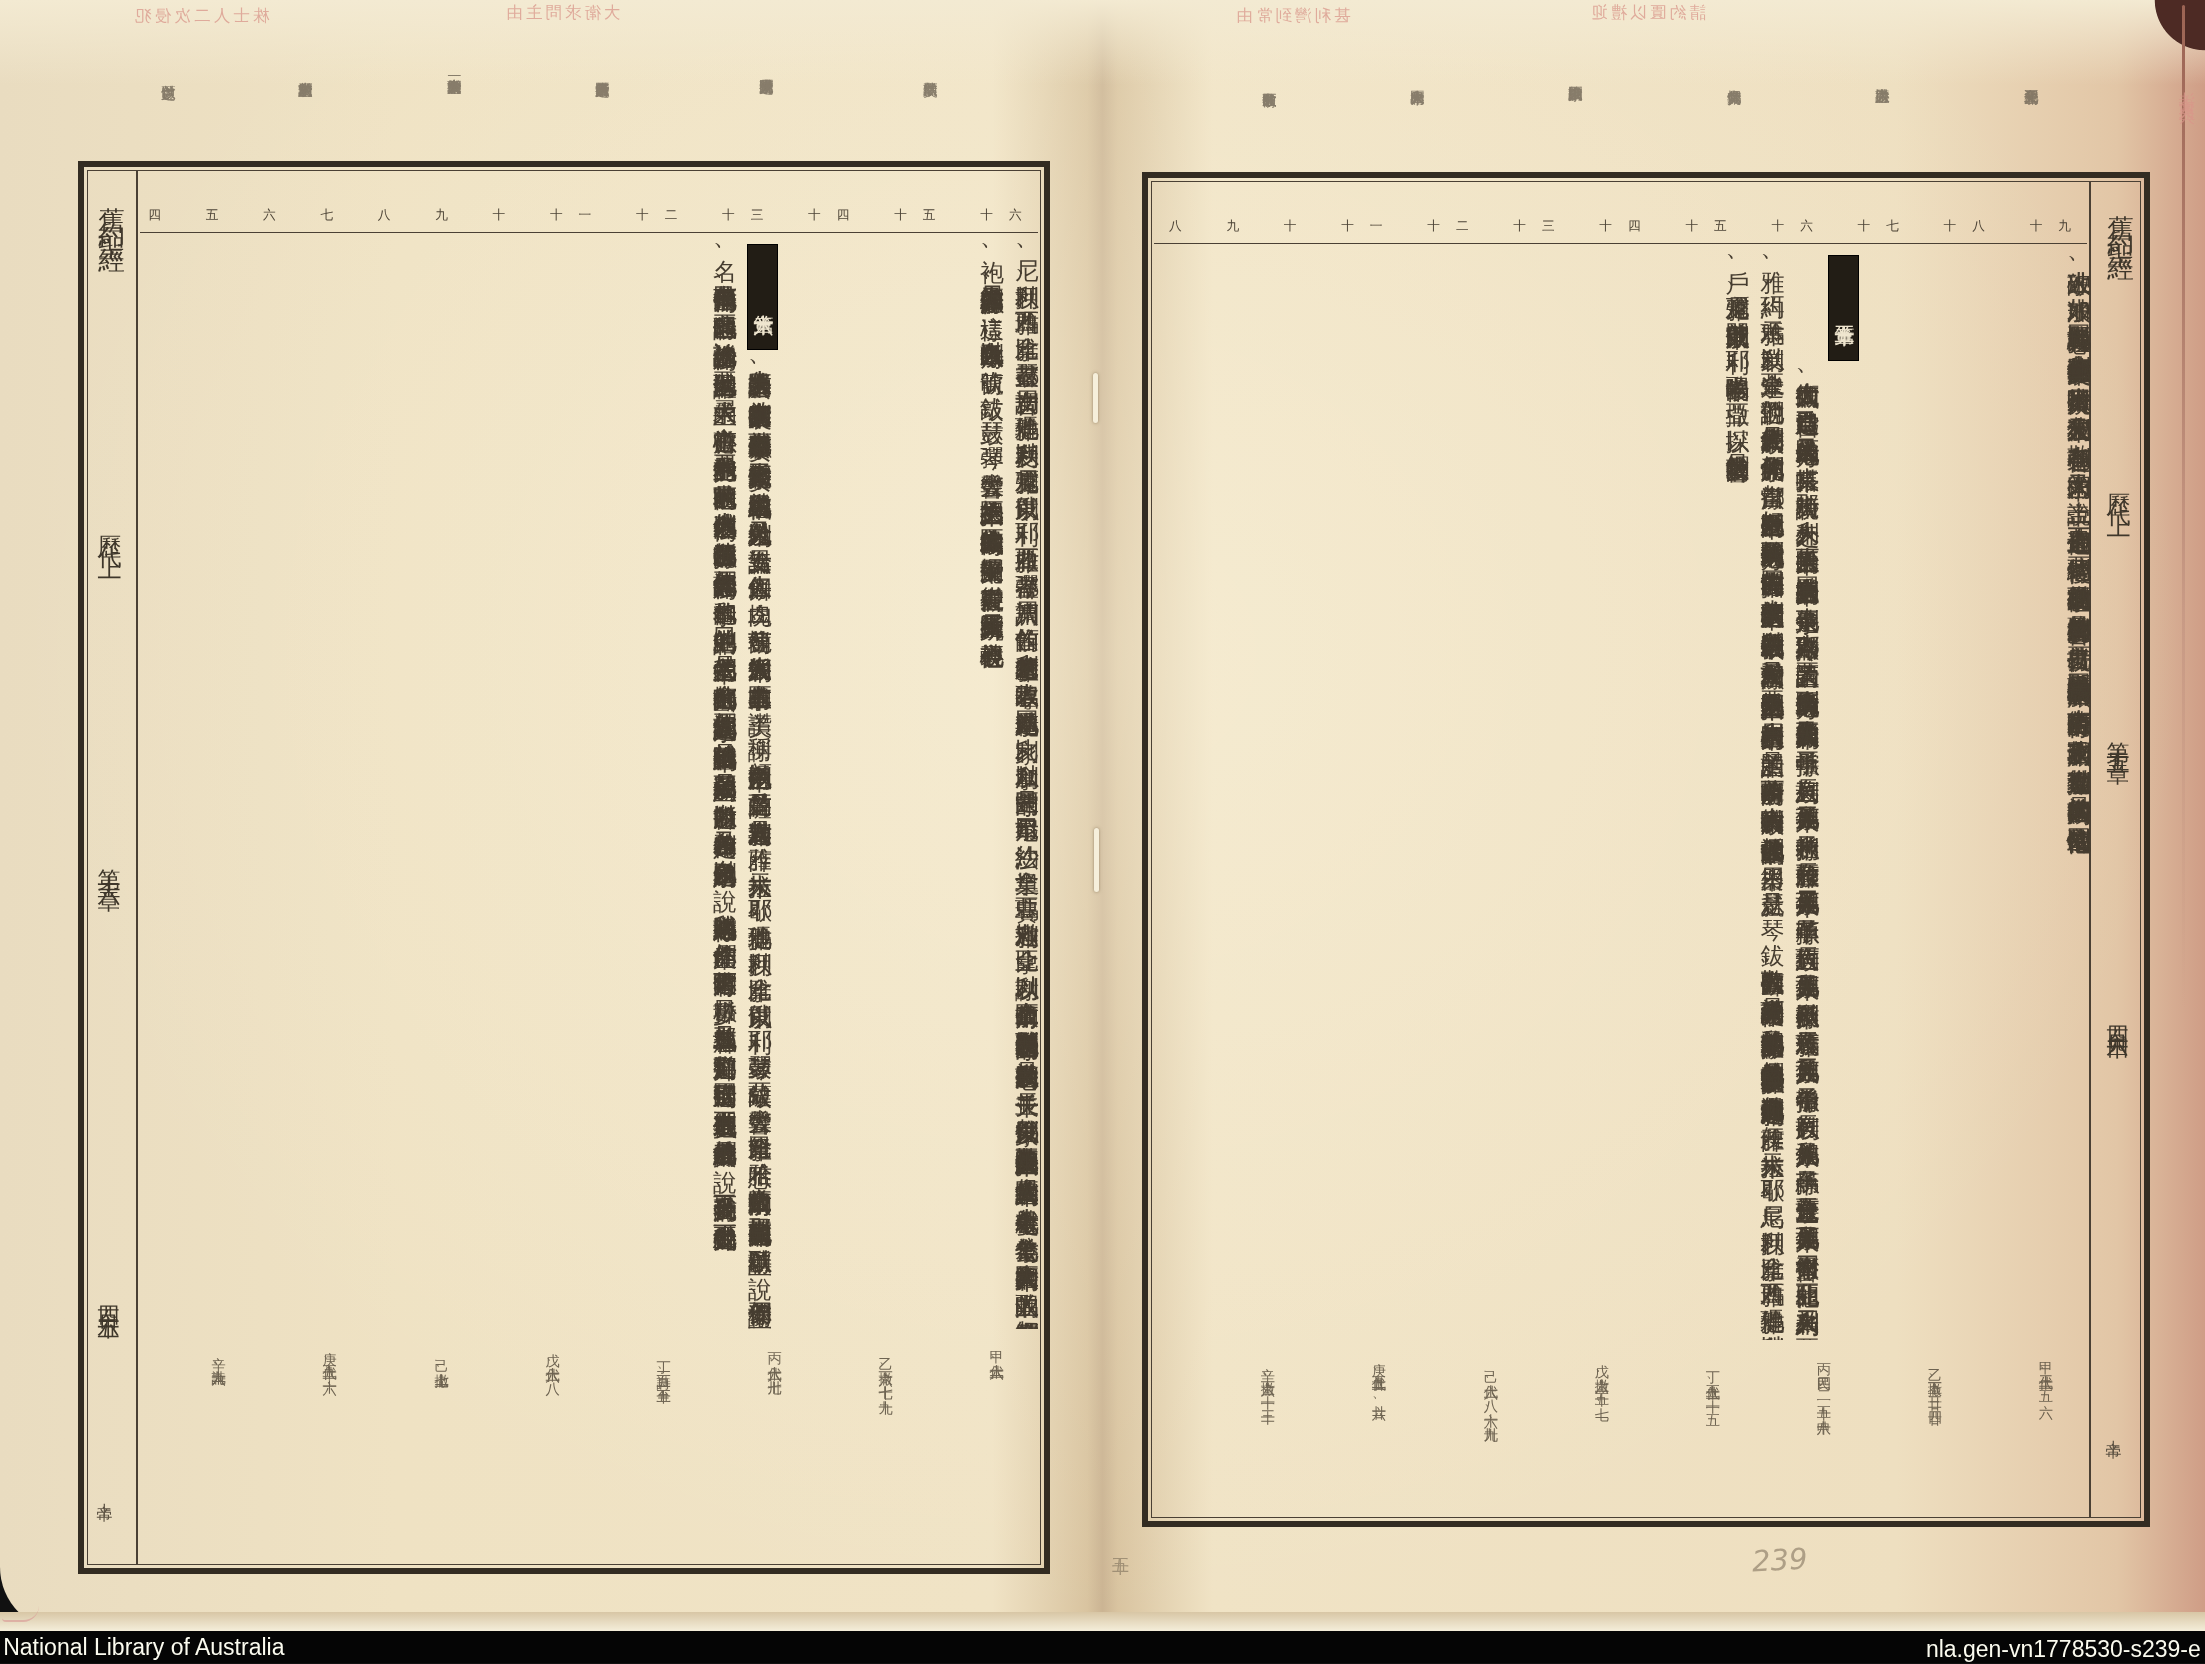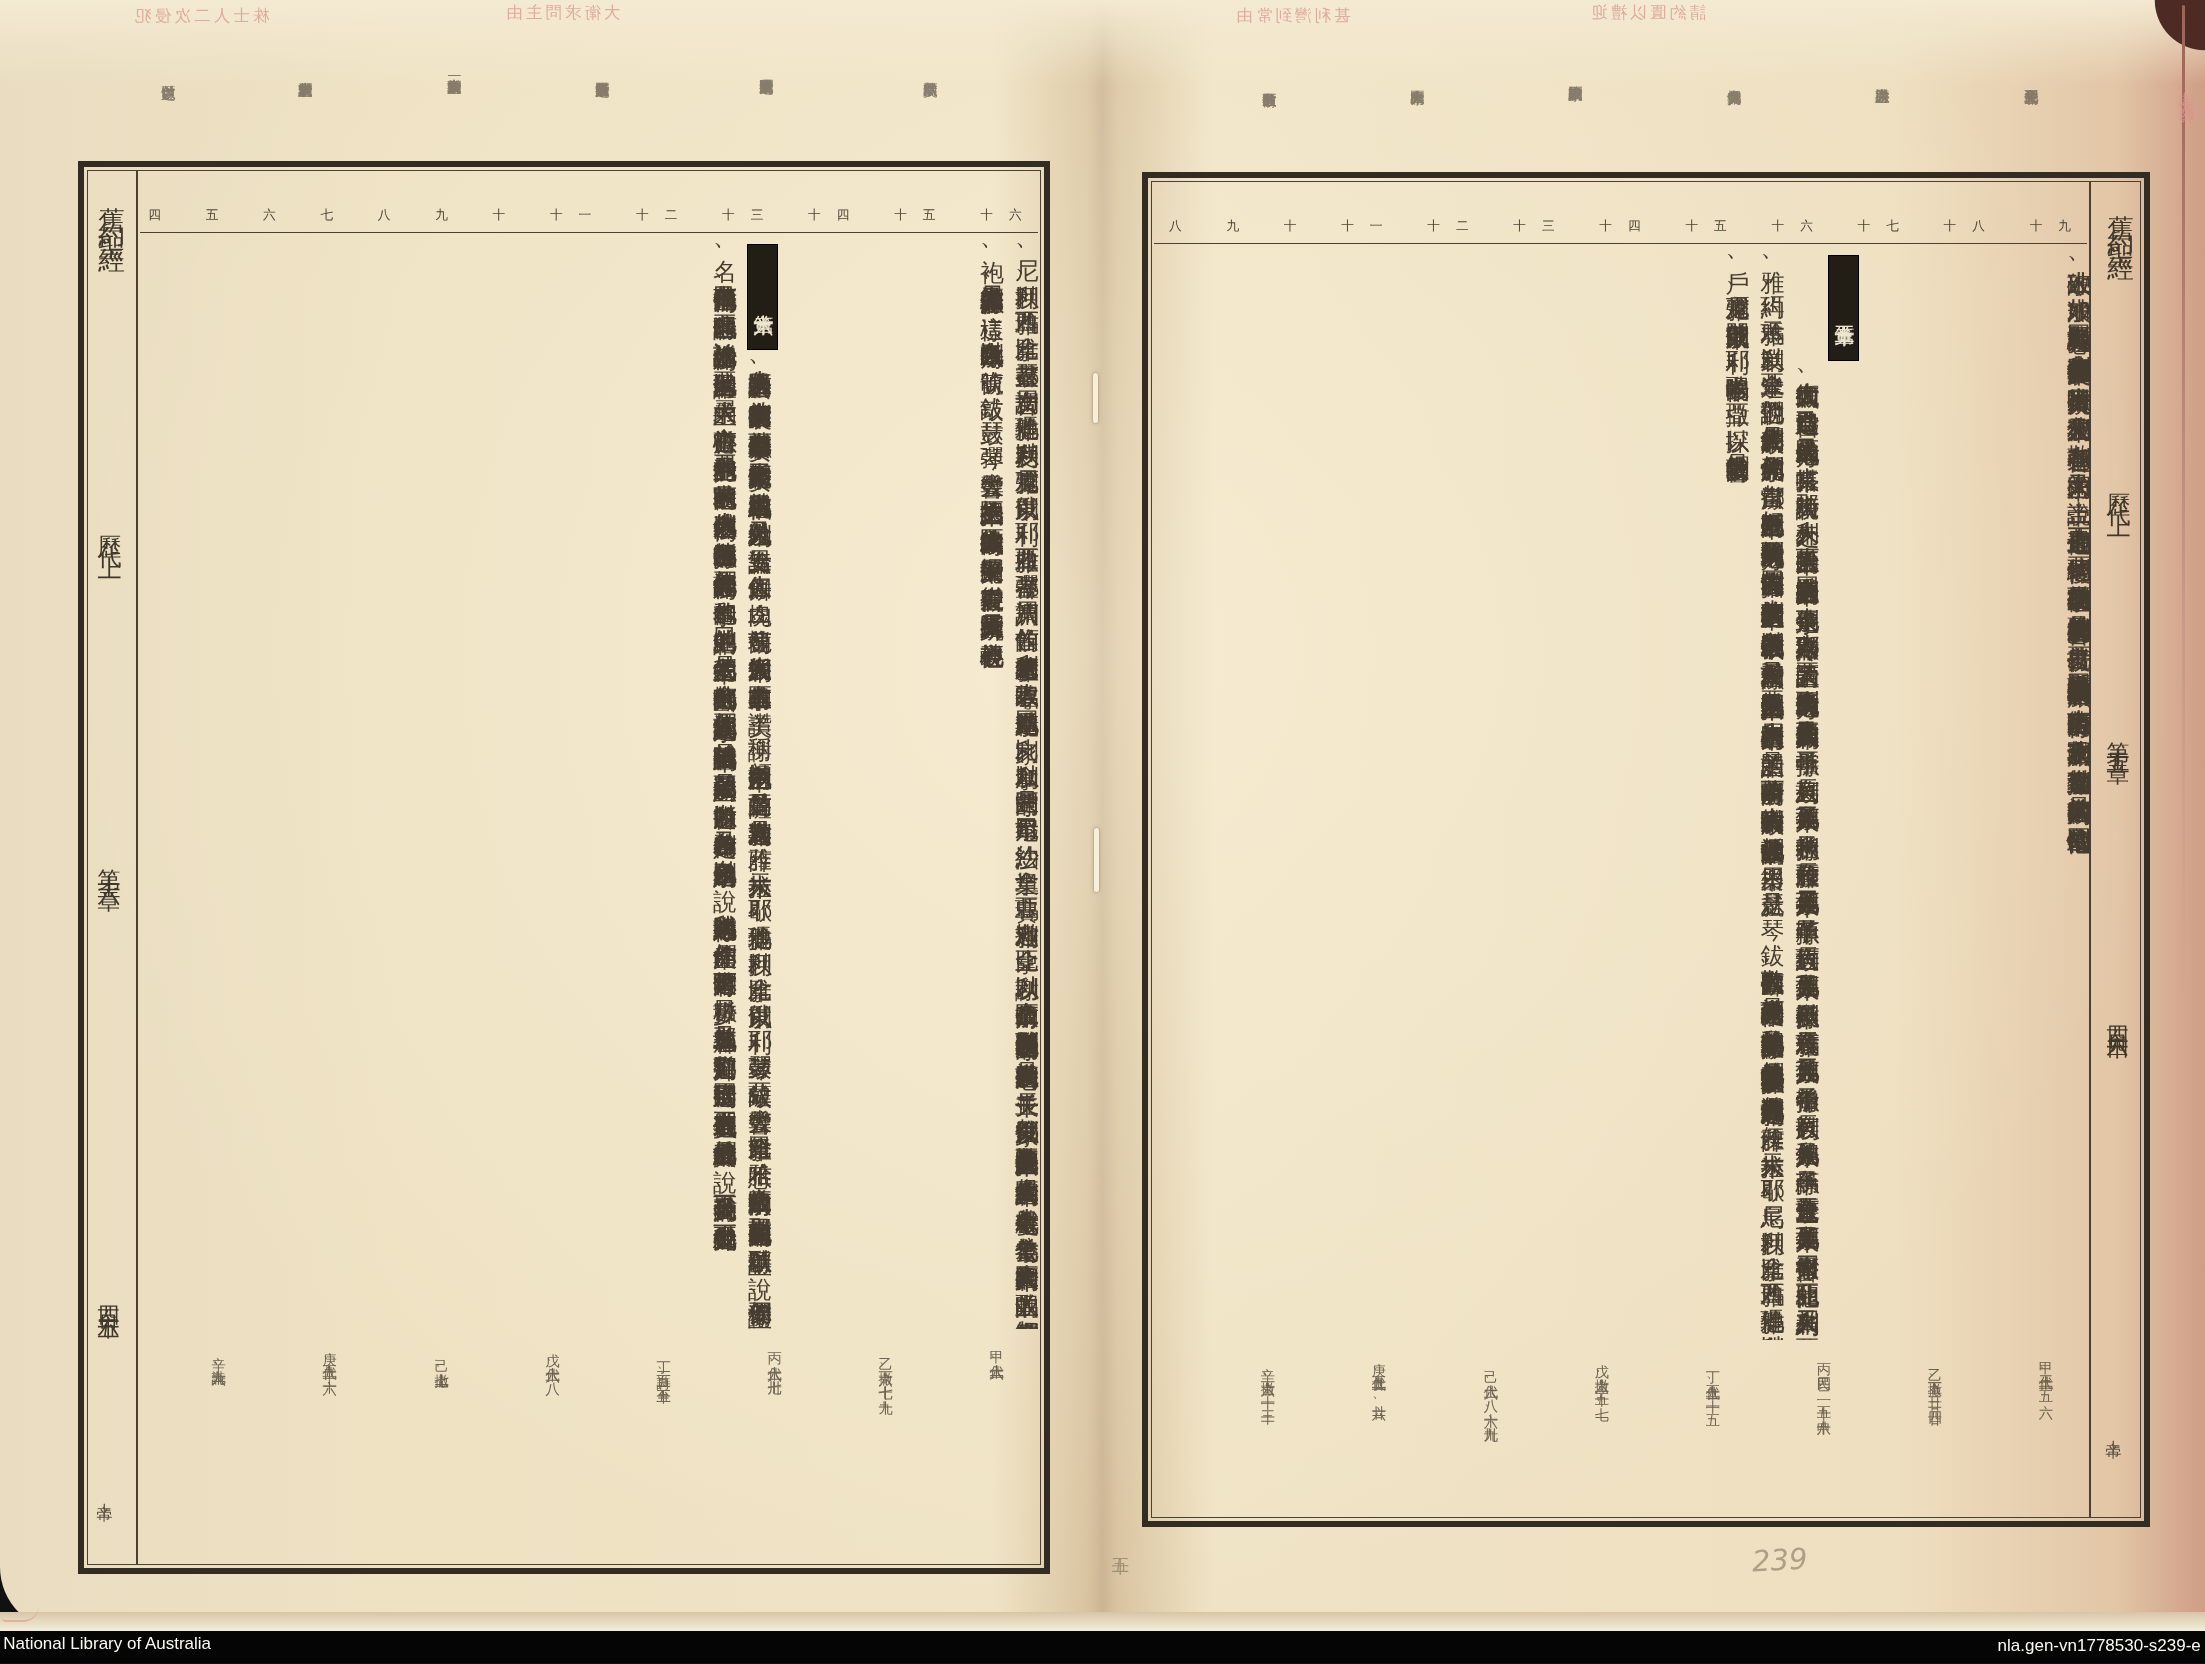--- a/index.html
+++ b/index.html
@@ -65,21 +65,21 @@
     transform:scaleX(-1);letter-spacing:3.2px;filter:blur(0.3px);}
   .bleed.v{writing-mode:vertical-rl;text-orientation:upright;transform:scaleX(-1);}
   .pencil{position:absolute;font-family:"DejaVu Sans",sans-serif;font-style:italic;
     color:#a3947c;font-size:29px;transform:rotate(-3deg);opacity:.85;}
   .fascicle{position:absolute;writing-mode:vertical-rl;text-orientation:upright;
     color:#93846c;font-size:17px;opacity:.8;}
   .pink-squiggle{position:absolute;left:2.1px;top:1606px;width:37px;height:13.8px;
     border-bottom:2.6px solid #dba09a;border-radius:0 0 21px 5.3px;opacity:.7;}
   
   .bar{position:absolute;left:0;top:1631px;width:2205px;height:32px;background:#050505;
-    color:#fbfbef;font-family:"Liberation Sans",sans-serif;font-size:17px;}
+    color:#fbfbef;font-family:"Liberation Sans",sans-serif;font-size:23px;}
   .bar .l{position:absolute;left:3.2px;top:3.2px;}
   .bar .r{position:absolute;right:4.2px;top:5.3px;text-align:right;}
 </style>
 </head>
 <body>
 
 <div class="paper"></div>
 <div class="paper-top-light"></div>
 <div class="corner-dark"></div>
 <div class="curl-line"></div>

